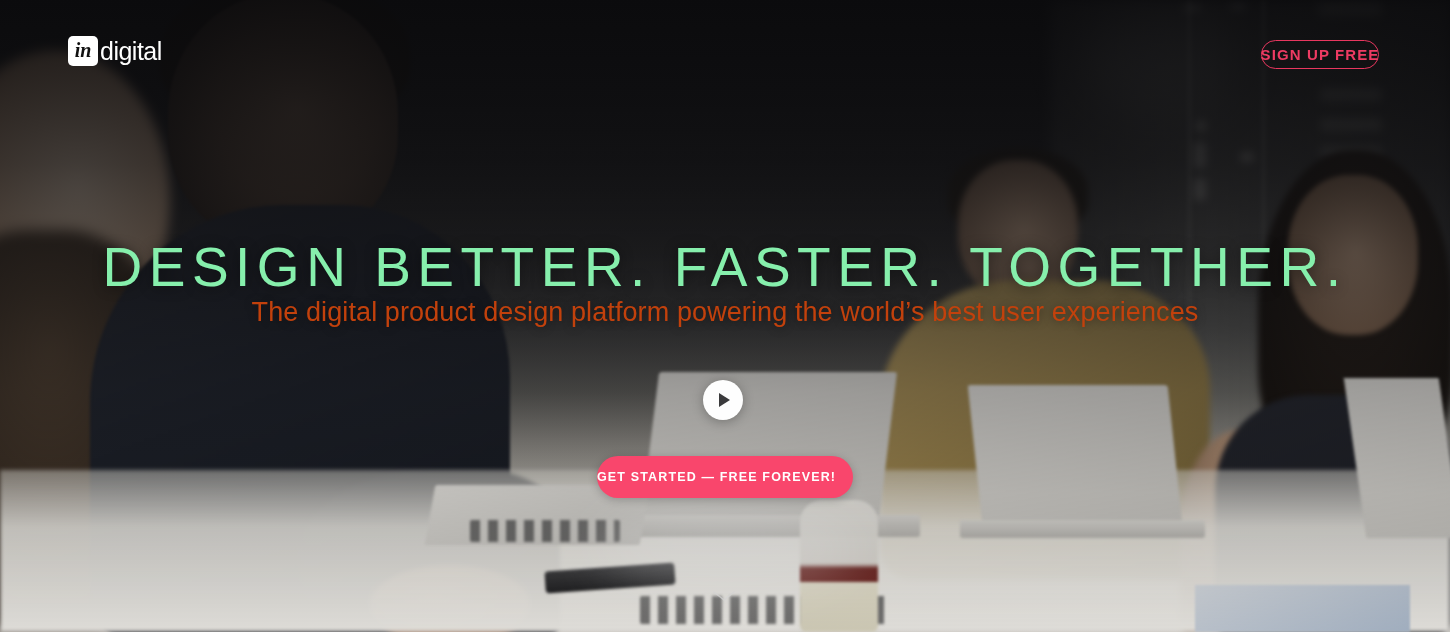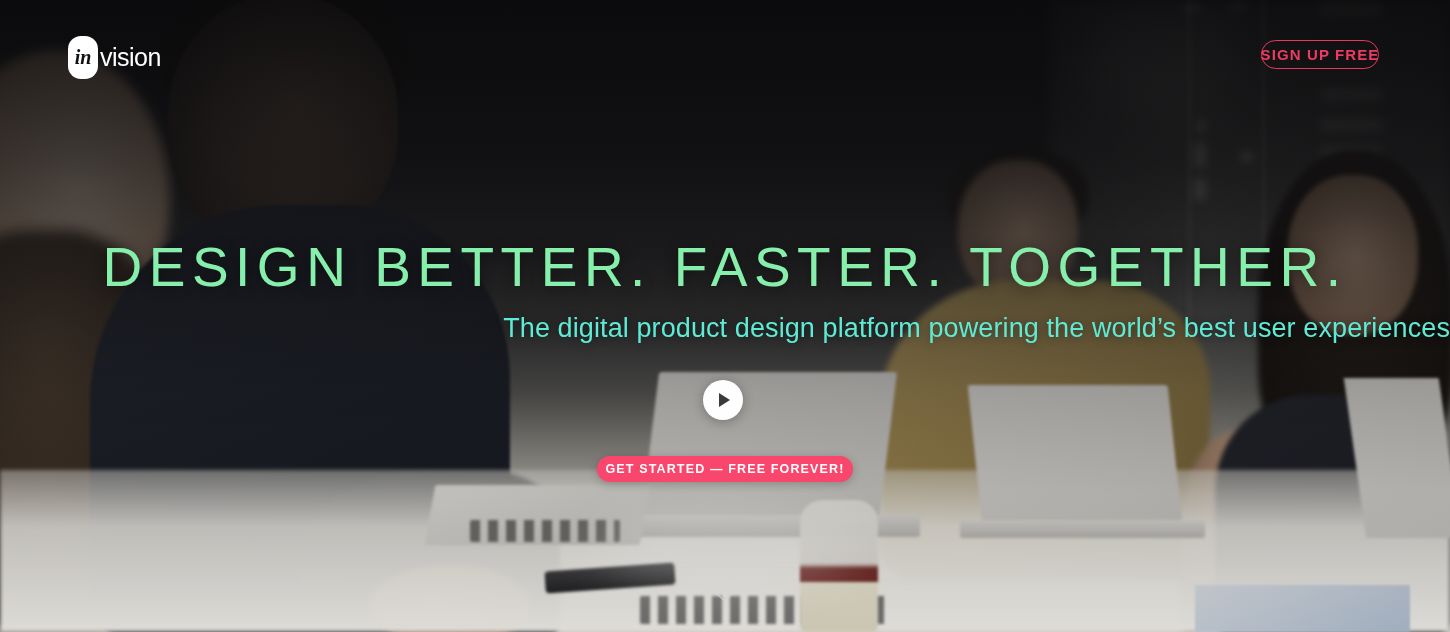--- a/index.html
+++ b/index.html
@@ -195,21 +195,21 @@
   
   .header{
     position:absolute; left:0; top:0; width:1450px; height:108px;
     display:flex; align-items:center; z-index:20;
   }
   .logo{
     position:absolute; left:68px; top:36px;
     display:flex; align-items:center; cursor:pointer;
   }
   .logo-mark{
-    width:30px; height:43px; background:#fff; border-radius:13px;
+    width:30px; height:30px; background:#fff; border-radius:5px;
     display:flex; align-items:center; justify-content:center;
     font-family:"Liberation Serif", serif; font-style:italic; font-weight:700;
     font-size:20px; color:#111; line-height:1; padding-bottom:2px;
   }
   .logo-word{
     color:#fff; font-size:25px; font-weight:400; letter-spacing:-.5px;
     margin-left:2px; line-height:1;
   }
 
   .nav{
@@ -238,43 +238,43 @@
     position:absolute; left:0; top:0; width:1450px; height:632px; z-index:15;
     display:flex; flex-direction:column; align-items:center;
   }
   .headline{
     position:absolute; top:240px; width:100%; text-align:center;
     color:#86efac; font-size:55px; font-weight:300; letter-spacing:6.5px;
     line-height:1; white-space:nowrap;
     text-shadow:0 1px 14px rgba(0,0,0,.45);
   }
   .subhead{
-    position:absolute; top:312px; width:100%; text-align:right;
-    color:#5eead4; font-size:27px; font-weight:300; letter-spacing:.1px;
+    position:absolute; top:296px; width:100%; text-align:center;
+    color:#c2410c; font-size:27px; font-weight:300; letter-spacing:.1px;
     line-height:1.25; white-space:nowrap;
     text-shadow:0 1px 10px rgba(0,0,0,.4);
   }
   .play-btn{
     position:absolute; top:380px; left:703px;
     width:40px; height:40px; border-radius:50%;
     background:#fefefe; cursor:pointer;
     display:flex; align-items:center; justify-content:center;
     box-shadow:0 2px 12px rgba(0,0,0,.28);
   }
   .play-tri{
     width:0; height:0; margin-left:3px;
     border-left:11px solid #3a3a3c;
     border-top:7px solid transparent;
     border-bottom:7px solid transparent;
   }
   .cta{
     position:absolute; top:456px; left:597px;
-    width:256px; height:26px; border-radius:21px;
+    width:256px; height:42px; border-radius:21px;
     background:#f9466c; border:none; cursor:pointer;
-    display:flex; align-items:center; justify-content:center;
+    display:flex; align-items:center; justify-content:flex-start;
     box-shadow:0 2px 10px rgba(0,0,0,.22);
   }
   .cta span{
     color:#fff; font-size:12.5px; font-weight:700; letter-spacing:1.15px;
     text-transform:uppercase; white-space:nowrap;
   }
   .scroll-chev{
     position:absolute; top:588px; left:711px; width:26px; height:16px;
     cursor:pointer; opacity:.72;
   }
@@ -339,21 +339,21 @@
     <div class="softglow" style="left:600px; top:500px; width:260px; height:90px; background:rgba(255,255,255,.30);"></div>
   </div>
 
   <div class="overlay"></div>
 </div>
 
 <div class="header">
 
   <div class="logo">
     <div class="logo-mark">in</div>
-    <div class="logo-word">vision</div>
+    <div class="logo-word">digital</div>
   </div>
 
 
   <div class="signup">
     <span>SIGN UP FREE</span>
   </div>
 </div>
 
 <div class="hero-content">
 

